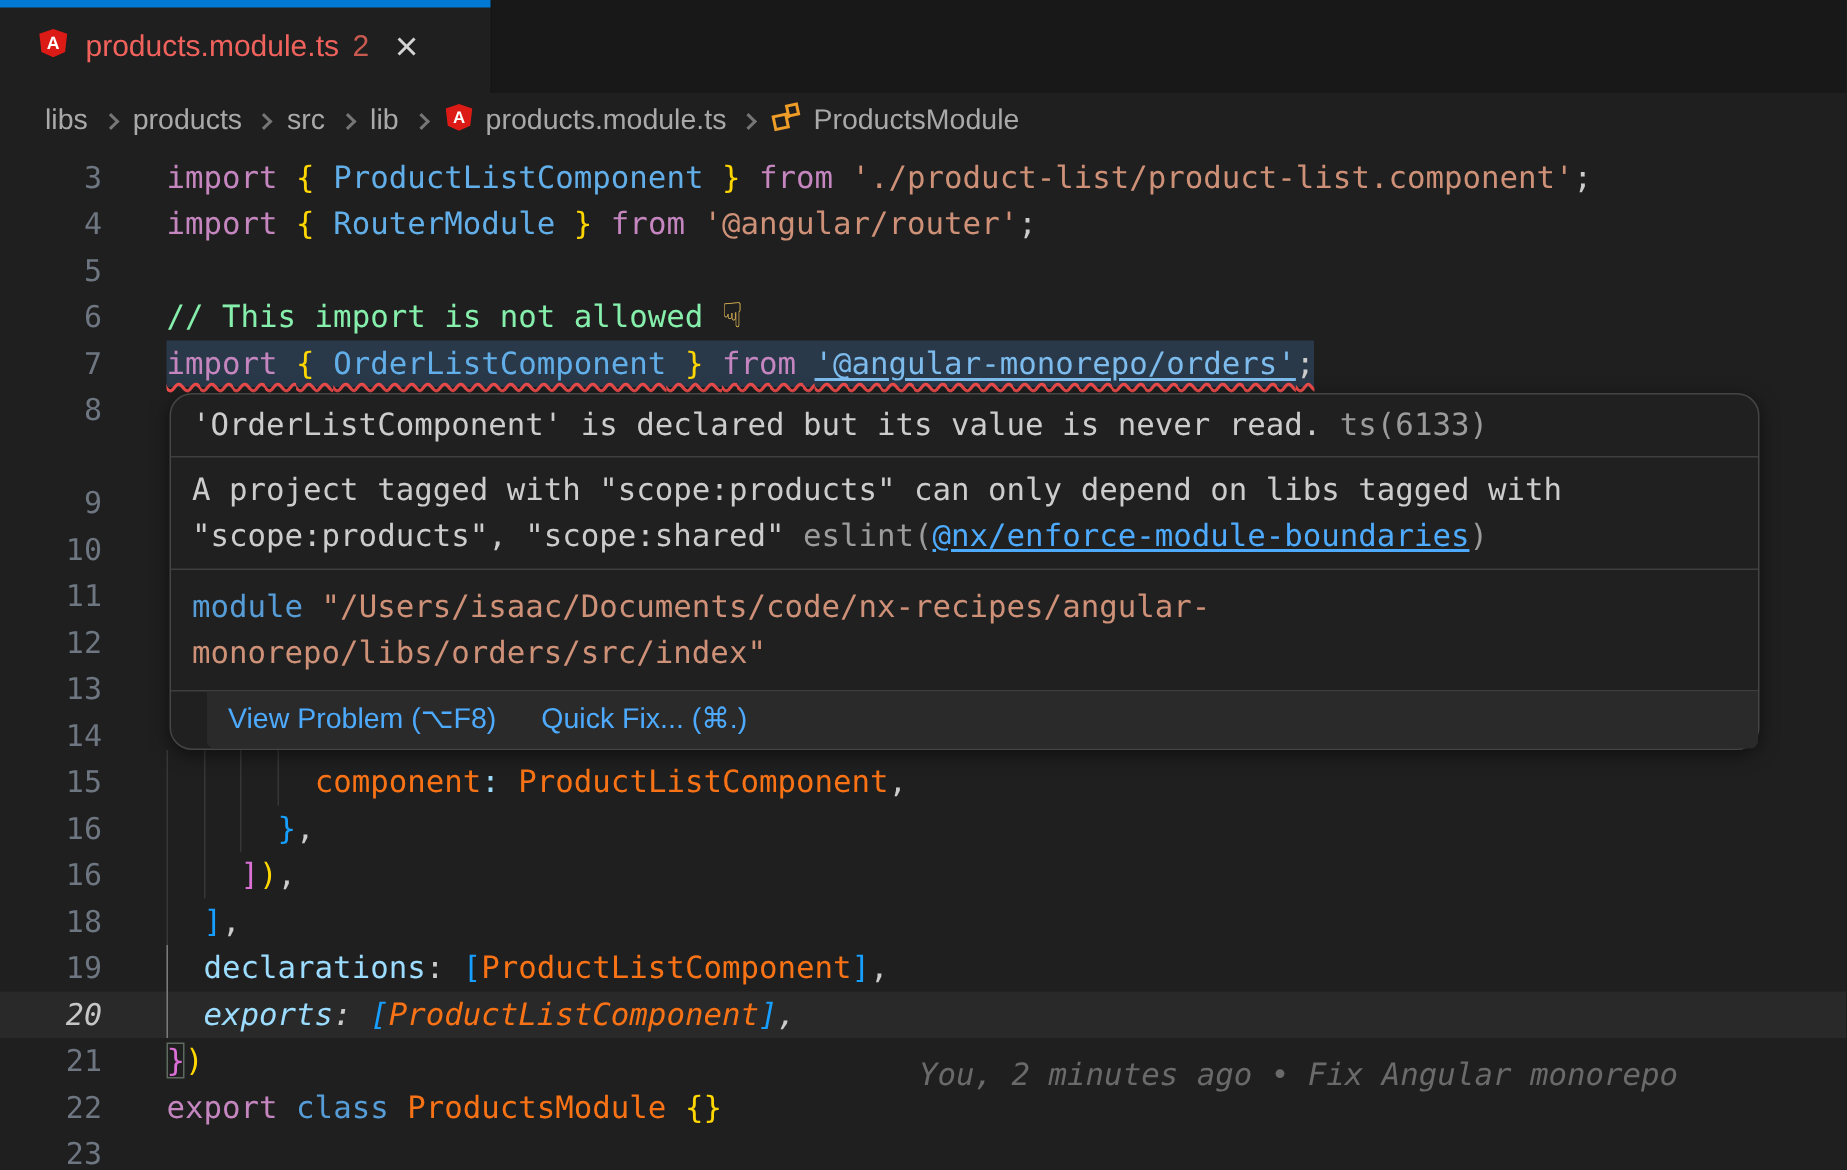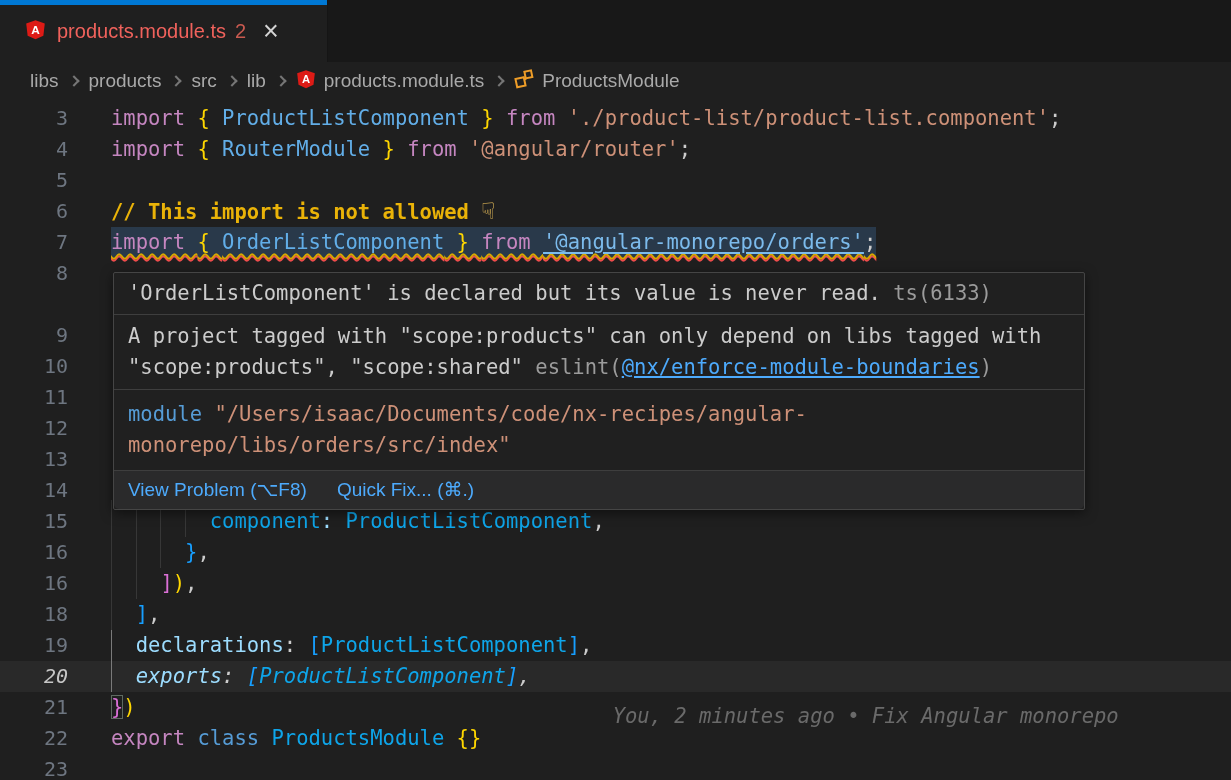--- a/index.html
+++ b/index.html
@@ -29,53 +29,53 @@
   .row.cur { background:#292929;font-style:italic; }
   .ln { width:68px; flex:none; text-align:right; color:#6e7681; font-size:20px; cursor:pointer; }
   .row.cur .ln { color:#c6c6c6; }
   .code { padding-left:43px; white-space:pre; cursor:text; }
   .blame { margin-left:82px; color:#6a6a6a; white-space:pre;margin-top:40px; }
 
   .tk-kw  { color:#c586c0; }
   .tk-kw2 { color:#569cd6; }
   .tk-imp { color:#62aee8; }
   .tk-prop{ color:#9cdcfe; }
-  .tk-teal{ color:#0ea5e9; }
+  .tk-teal{ color:#f97316; }
   .tk-str { color:#ce9178; }
-  .tk-cmt { color:#eab308;font-weight:bold; }
+  .tk-cmt { color:#86efac; }
   .tk-fg  { color:#cccccc; }
   .tk-y   { color:#ffd700; }
   .tk-pk  { color:#da70d6; }
   .tk-pkm { color:#da70d6; outline:1px solid #5e6a60; outline-offset:-1px; }
   .tk-bl  { color:#179fff; }
   .tk-ptr { color:#f2c55c; font-size:23px; }
   .tk-lnk { color:#7cbbec; text-decoration:underline; text-decoration-color:#7cbbec; text-underline-offset:3px; }
 
   .sel-line { background:#29394a; display:inline-block; }
   .sq1 { text-decoration:underline; text-decoration-style:wavy; text-decoration-color:#f14c4c;
          text-decoration-thickness:2px; text-underline-offset:6px; }
-  .sq2 { text-decoration:underline; text-decoration-style:wavy; text-decoration-color:#d7a700;
+  .sq2 { text-decoration-style:wavy; text-decoration-color:#d7a700;
          text-decoration-thickness:2px; text-underline-offset:4px;text-align:right; }
 
   .guide { position:absolute; width:1px; background:#373737; }
   .guide.bright { background:#7a7a7a; }
 
   
-  .hover { position:absolute; left:113px; top:172px; width:972px; background:#202020;
-           border:1px solid #454545; border-radius:2px; box-shadow:0 3px 12px rgba(0,0,0,.5);
+  .hover { position:absolute; left:113px; top:162px; width:1060px; background:#202020;
+           border:1px solid #454545; border-radius:15px; box-shadow:0 3px 12px rgba(0,0,0,.5);
            z-index:5; font-family:"DejaVu Sans Mono", monospace; font-size:20.5px; color:#cccccc; }
   .hov-sec { padding:5px 14px; border-bottom:1px solid #3e3e3e; line-height:31px; }
   .hov-sec.s2 { padding:6px 14px; }
   .hov-sec.s3 { padding:9px 14px; }
   .hov-dim { color:#9b9b9b; }
   .hov-kw { color:#569cd6; }
   .hov-str { color:#ce9178; }
   .hov-link { color:#4daafc; text-decoration:underline; cursor:pointer; }
   .hov-status { display:flex; gap:30px; padding:6px 14px; background:#2a2a2b; border-radius:0 0 5px 5px;
-                font-family:"Liberation Sans", sans-serif; font-size:19px; line-height:26px; }
+                font-family:"Liberation Sans", sans-serif; font-size:19px; line-height:26px;margin-left:24px; }
   .action-link { color:#4daafc; cursor:pointer; }
 </style>
 </head>
 <body>
 
 <div class="window">
 
   <div class="tabbar">
     <div class="tab">
       <div class="tab-accent"></div>

